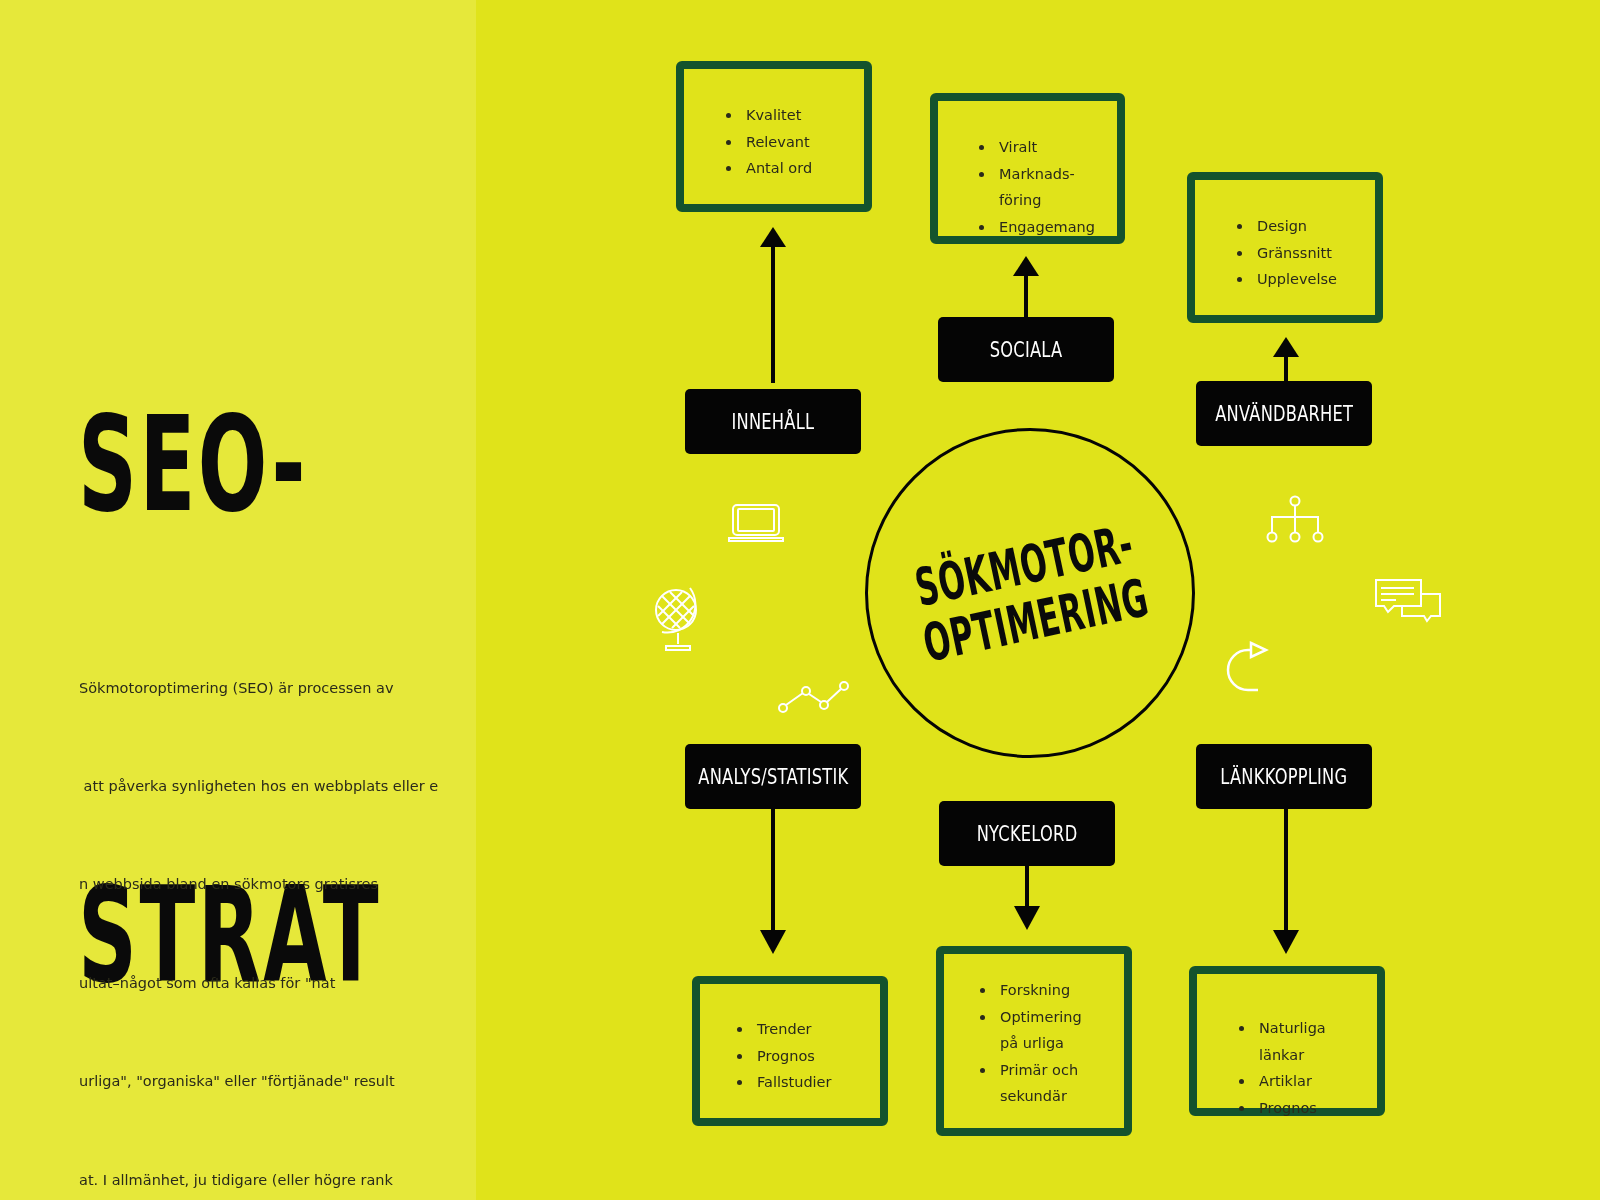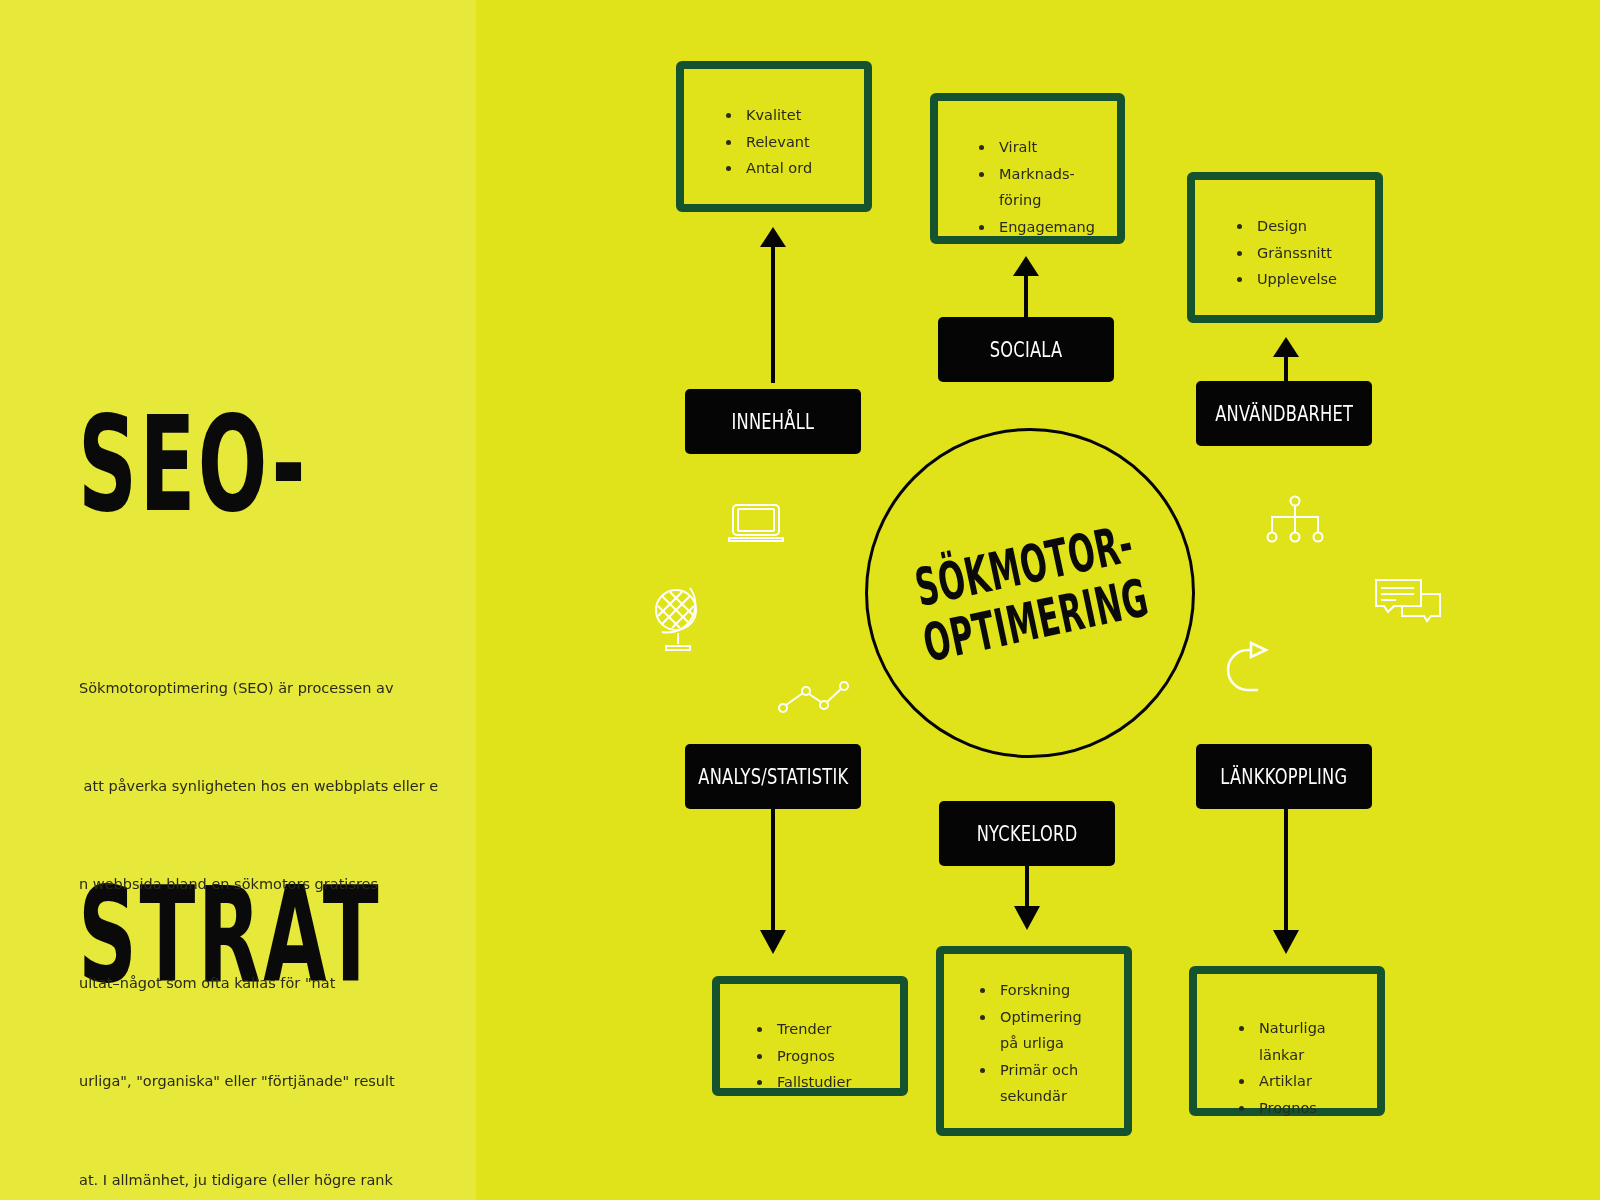--- a/index.html
+++ b/index.html
@@ -153,21 +153,21 @@
 <div class="circle-text">
   <span>SÖKMOTOR-</span>
   <span>OPTIMERING</span>
 </div>
 
 <div class="label" style="left:685px; top:744px; width:176px; height:65px;">
   <span>ANALYS/STATISTIK</span>
 </div>
 <div class="line" style="left:771px; top:809px; height:128px;"></div>
 <div class="arrow-down" style="left:760px; top:930px;"></div>
-<div class="box" style="left:712px; top:976px; width:196px; height:120px;">
+<div class="box" style="left:692px; top:976px; width:196px; height:150px;">
   <ul style="position:absolute; left:35px; top:32px;">
     <li>Trender</li>
     <li>Prognos</li>
     <li>Fallstudier</li>
   </ul>
 </div>
 
 <div class="label" style="left:939px; top:801px; width:176px; height:65px;">
   <span>NYCKELORD</span>
 </div>

